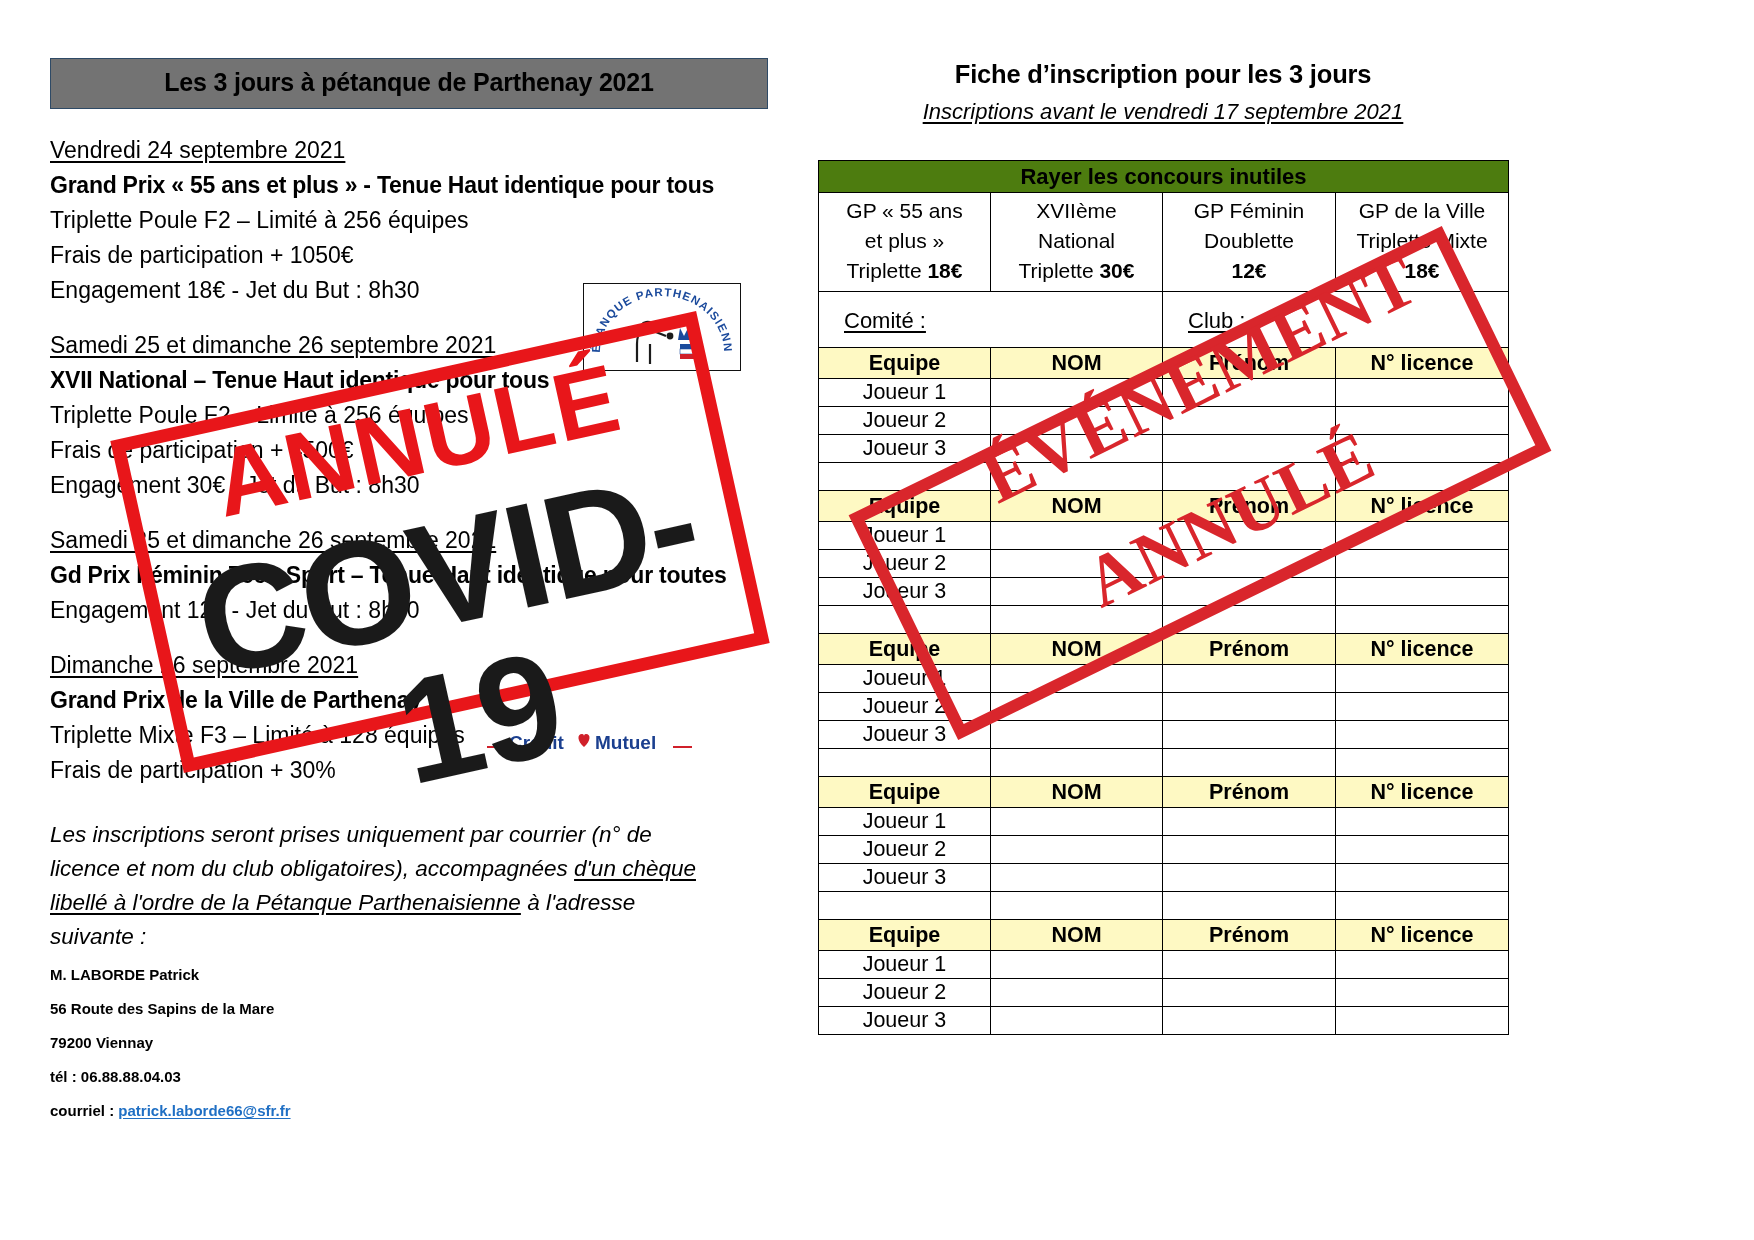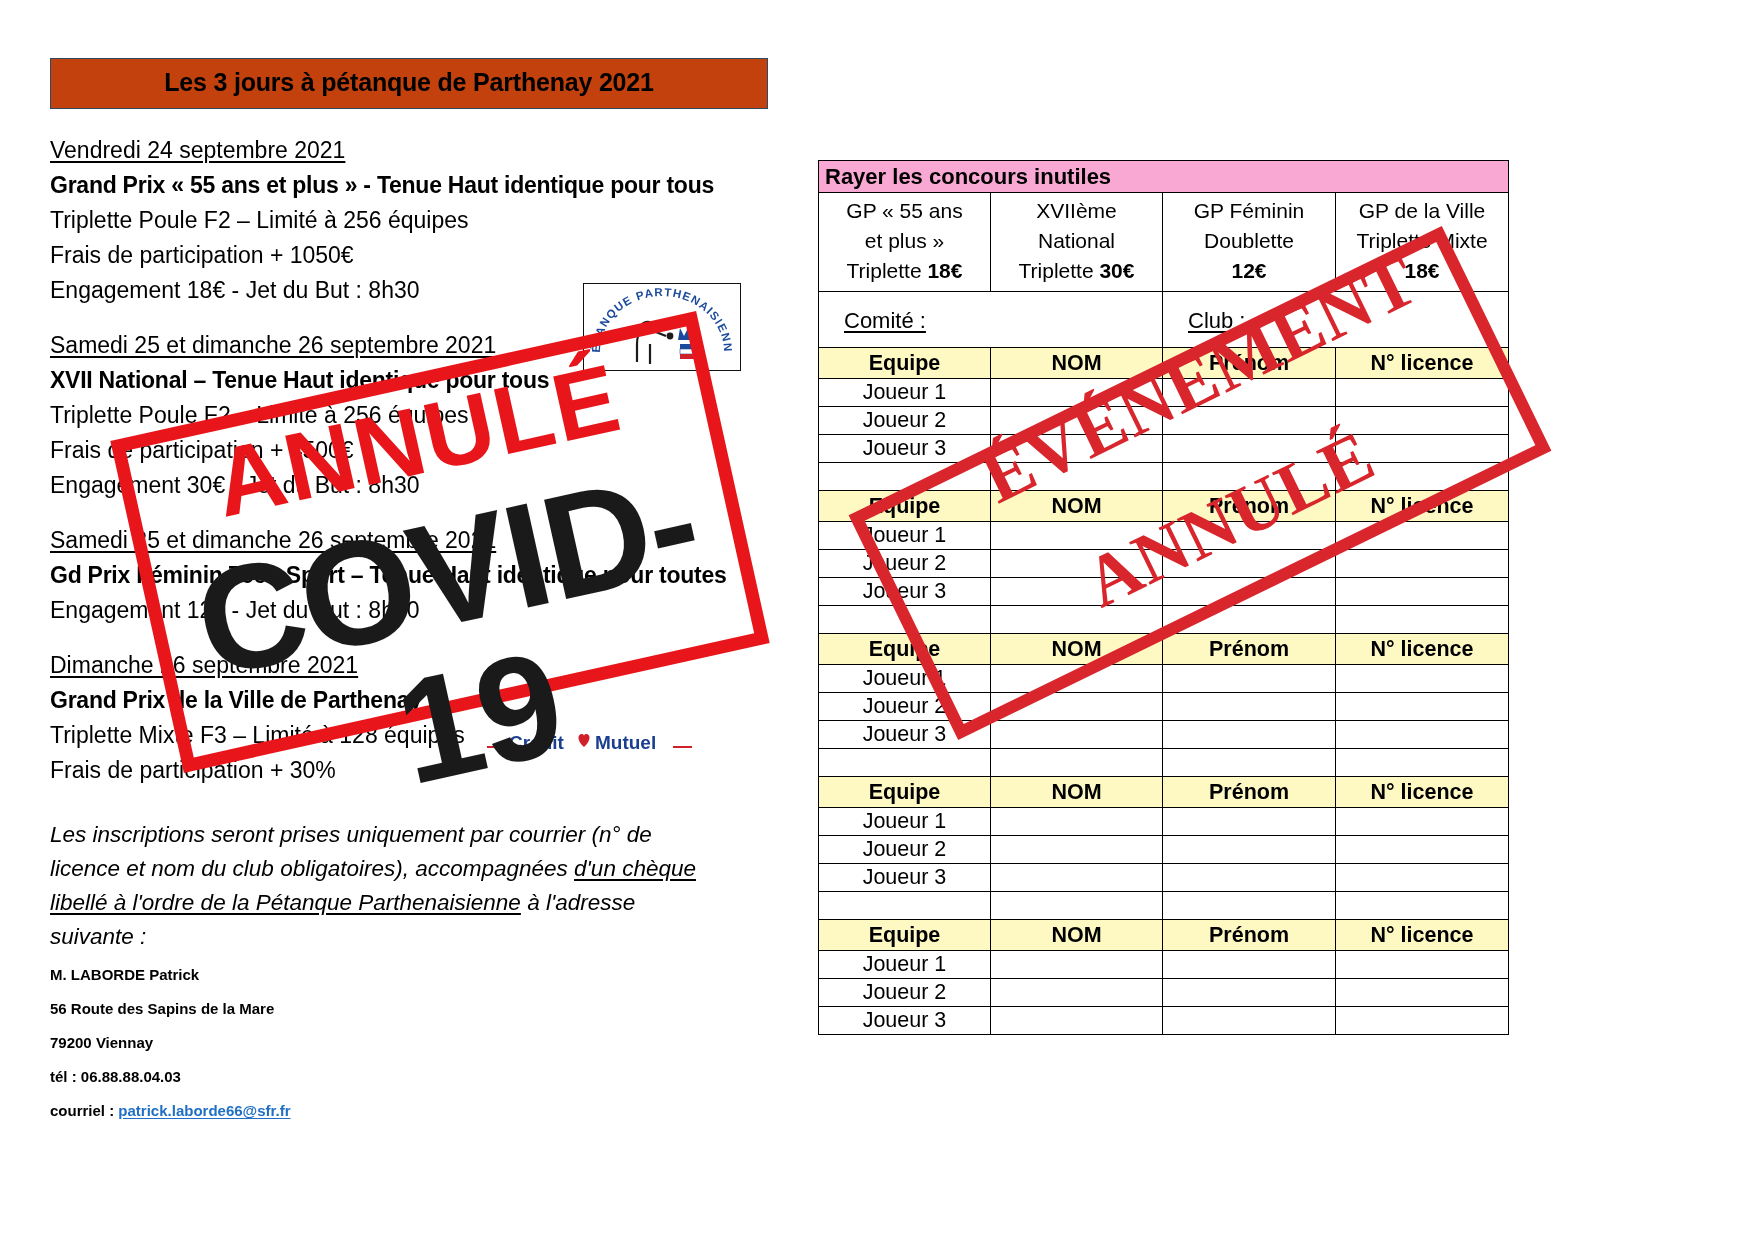--- a/index.html
+++ b/index.html
@@ -18,21 +18,21 @@
 
   
   #left-col {
     position: absolute;
     left: 50px; top: 58px;
     width: 730px;
   }
 
   .title-box {
     border: 1px solid #2e4a66;
-    background: #c2410c;
+    background: #737373;
     text-align: center;
     font-weight: bold;
     font-size: 25px;
     letter-spacing: -0.2px;
     padding: 9px 6px 11px 6px;
     width: 718px;
   }
 
   .block { margin-top: 20px; }
   .block.first { margin-top: 24px; }
@@ -113,23 +113,24 @@
     table-layout: fixed;
   }
   #reg-table td {
     border: 1px solid #000;
     font-size: 20.5px;
     padding: 0 6px;
     height: 28px;
     vertical-align: middle;
   }
   .tbl-banner {
+    text-align: center;
     font-weight: bold;
     font-size: 22px !important;
-    background: #f9a8d4;
+    background: #4d7c0f;
     height: 32px !important;
   }
   .cat-cell {
     text-align: center;
     line-height: 30px;
     padding: 3px 4px 5px 4px !important;
     height: auto !important;
     font-size: 21px !important;
   }
   .cat-cell b { font-weight: bold; }
@@ -314,20 +315,24 @@
       <line x1="0" y1="20" x2="20" y2="20" stroke="#d0202a" stroke-width="2"></line>
       <line x1="186" y1="20" x2="205" y2="20" stroke="#d0202a" stroke-width="2"></line>
       <text x="22" y="22" font-family="Liberation Sans, sans-serif" font-size="19" font-weight="bold" fill="#1b3f8f">Crédit</text>
       <g transform="translate(88,6)">
         <path d="M9 14 C2 8 2 1 7 1 C9 1 9 3 9 3 C9 3 9 1 11 1 C16 1 16 8 9 14 Z" fill="#d0202a"></path>
       </g>
       <text x="108" y="22" font-family="Liberation Sans, sans-serif" font-size="19" font-weight="bold" fill="#1b3f8f">Mutuel</text>
     </svg>
   </div>
 
+  <div id="right-col">
+    <div id="form-title">Fiche d’inscription pour les 3 jours</div>
+    <div id="form-sub">Inscriptions avant le vendredi 17 septembre 2021</div>
+  </div>
 
   <table id="reg-table">
     <colgroup>
       <col style="width:172px">
         <col style="width:172px">
         <col style="width:173px">
         <col style="width:173px">
     </colgroup>
     <tbody>
       <tr>

